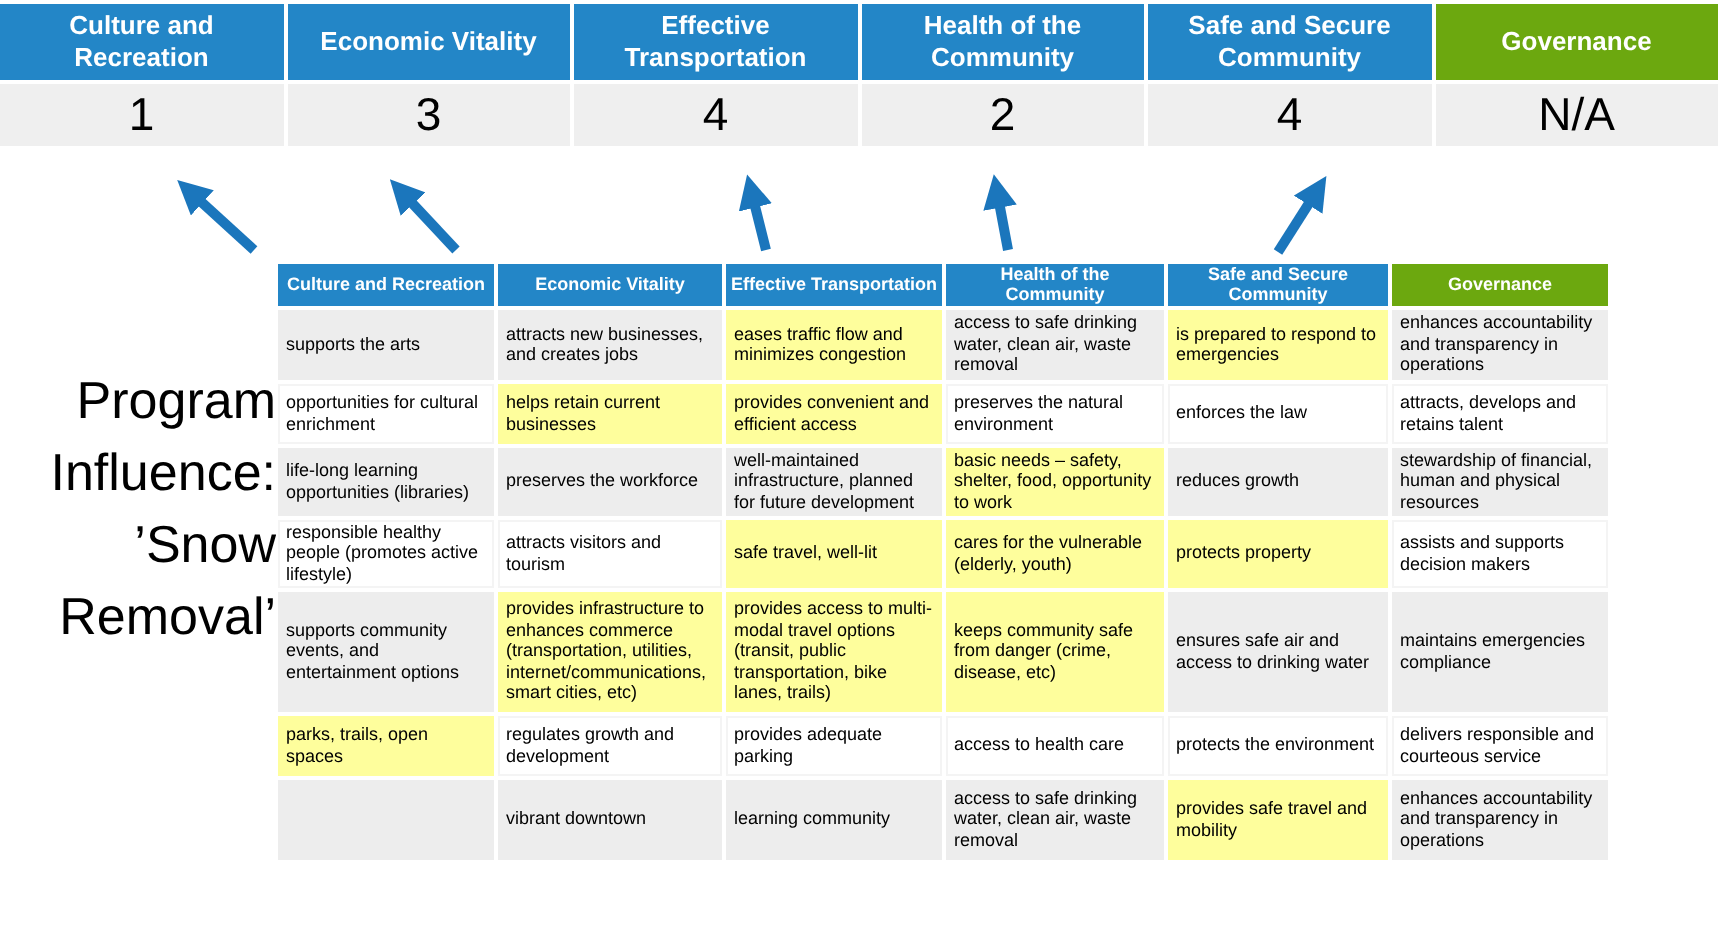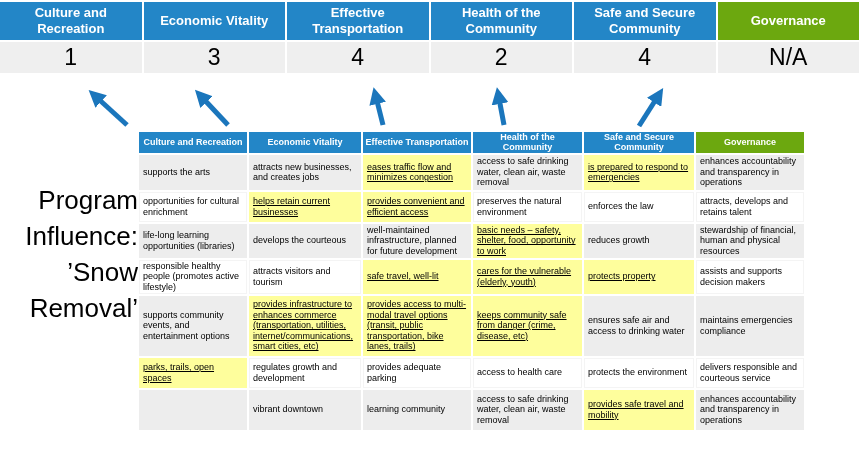--- a/index.html
+++ b/index.html
@@ -57,21 +57,21 @@
     font-size:9px;line-height:1.15;text-align:center;vertical-align:middle;
     border:1px solid #fff;padding:0 2px;
   }
   .matrix th.green{background:var(--governance-green);}
   .matrix td{
     border:1px solid #fff;padding:1px 4px;font-size:9px;line-height:1.18;
     vertical-align:middle;background:#fff;
     box-shadow:inset 0 0 0 1px rgba(0,0,0,0.045);
   }
   .matrix tbody tr:nth-child(odd) td{background:var(--band-gray);box-shadow:none;}
-  .matrix td.hl{background:var(--highlight-yellow) !important;box-shadow:none;text-decoration:underline;}
+  .matrix td.hl{background:var(--highlight-yellow) !important;box-shadow:none;}
   .matrix td.void{background:#fff !important;box-shadow:none;}
   .matrix tbody tr:nth-child(1){height:37px}
   .matrix tbody tr:nth-child(2){height:32px}
   .matrix tbody tr:nth-child(3){height:36px}
   .matrix tbody tr:nth-child(4){height:32px}
   .matrix tbody tr:nth-child(5){height:62px}
   .matrix tbody tr:nth-child(6){height:32px}
   .matrix tbody tr:nth-child(7){height:42px}
   .matrix tbody tr:nth-child(8){height:32px}
 </style>
@@ -142,21 +142,21 @@
     <tr>
       <td>opportunities for cultural enrichment</td>
       <td class="hl">helps retain current businesses</td>
       <td class="hl">provides convenient and efficient access</td>
       <td>preserves the natural environment</td>
       <td>enforces the law</td>
       <td>attracts, develops and retains talent</td>
     </tr>
     <tr>
       <td>life-long learning opportunities (libraries)</td>
-      <td>develops the courteous</td>
+      <td>preserves the workforce</td>
       <td>well-maintained infrastructure, planned for future development</td>
       <td class="hl">basic needs – safety, shelter, food, opportunity to work</td>
       <td>reduces growth</td>
       <td>stewardship of financial, human and physical resources</td>
     </tr>
     <tr>
       <td>responsible healthy people (promotes active lifestyle)</td>
       <td>attracts visitors and tourism</td>
       <td class="hl">safe travel, well-lit</td>
       <td class="hl">cares for the vulnerable (elderly, youth)</td>

